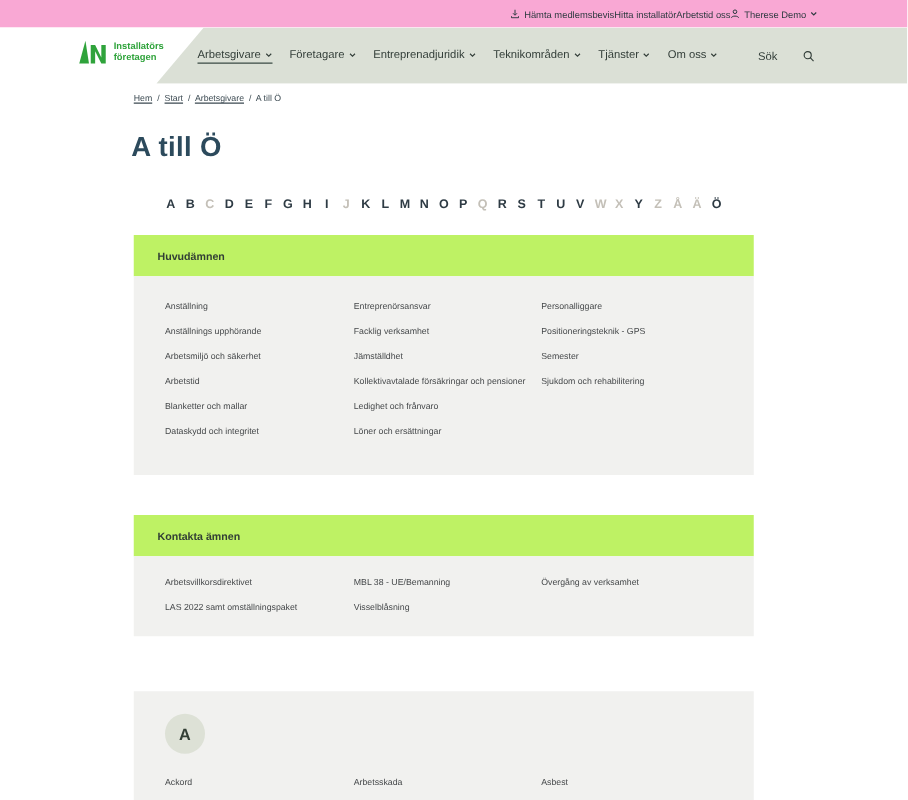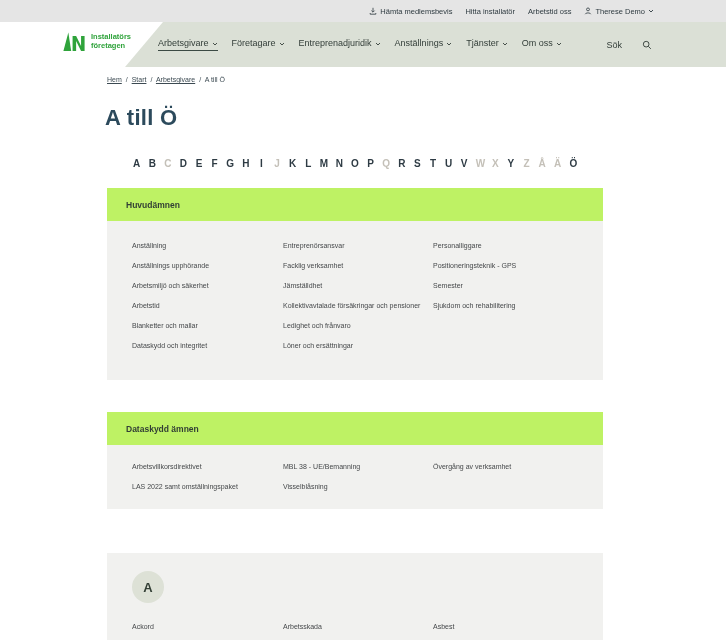--- a/index.html
+++ b/index.html
@@ -10,25 +10,24 @@
     color:#3d4540;
     overflow:hidden;
     position:relative;
   }
   
   .topbar {
     height:22px;
     display:flex;
     justify-content:flex-end;
     align-items:center;
-    gap:13px;
     padding-right:72px;
     font-size:7.5px;
     color:#2e3a40;
-    background:#e5e5e5;
+    background:#f9a8d4;
   }
   .topbar-item { display:flex; align-items:center; gap:3px; cursor:pointer; white-space:nowrap; }
   .topbar-item svg { display:block; }
 
   
   .navbar { position:relative; height:45px; background:#fff; }
   .navbar-bg {
     position:absolute; inset:0;
     background:#dbe0d6;
     clip-path:polygon(125px 100%, 163px 0, 726px 0, 726px 100%);
@@ -160,21 +159,21 @@
             <path d="M1 1 L3 3 L5 1" stroke="#333e39" stroke-width="0.9" fill="none"></path>
           </svg></span>
       </div>
       <div class="menu-item">
         <span>Entreprenadjuridik</span>
         <span><svg width="6" height="4" viewBox="0 0 6 4">
             <path d="M1 1 L3 3 L5 1" stroke="#333e39" stroke-width="0.9" fill="none"></path>
           </svg></span>
       </div>
       <div class="menu-item">
-        <span>Anställnings</span>
+        <span>Teknikområden</span>
         <span><svg width="6" height="4" viewBox="0 0 6 4">
             <path d="M1 1 L3 3 L5 1" stroke="#333e39" stroke-width="0.9" fill="none"></path>
           </svg></span>
       </div>
       <div class="menu-item">
         <span>Tjänster</span>
         <span><svg width="6" height="4" viewBox="0 0 6 4">
             <path d="M1 1 L3 3 L5 1" stroke="#333e39" stroke-width="0.9" fill="none"></path>
           </svg></span>
       </div>
@@ -234,21 +233,21 @@
           <span class="link">Personalliggare</span>
           <span class="link">Positioneringsteknik - GPS</span>
           <span class="link">Semester</span>
           <span class="link">Sjukdom och rehabilitering</span>
         </div>
       </div>
   </div>
 
   <div class="section gap">
     <div class="section-header">
-      <span>Dataskydd ämnen</span>
+      <span>Kontakta ämnen</span>
     </div>
     <div class="section-body short">
         <div class="col col0">
           <span class="link">Arbetsvillkorsdirektivet</span>
           <span class="link">LAS 2022 samt omställningspaket</span>
         </div>
         <div class="col col1">
           <span class="link">MBL 38 - UE/Bemanning</span>
           <span class="link">Visselblåsning</span>
         </div>

